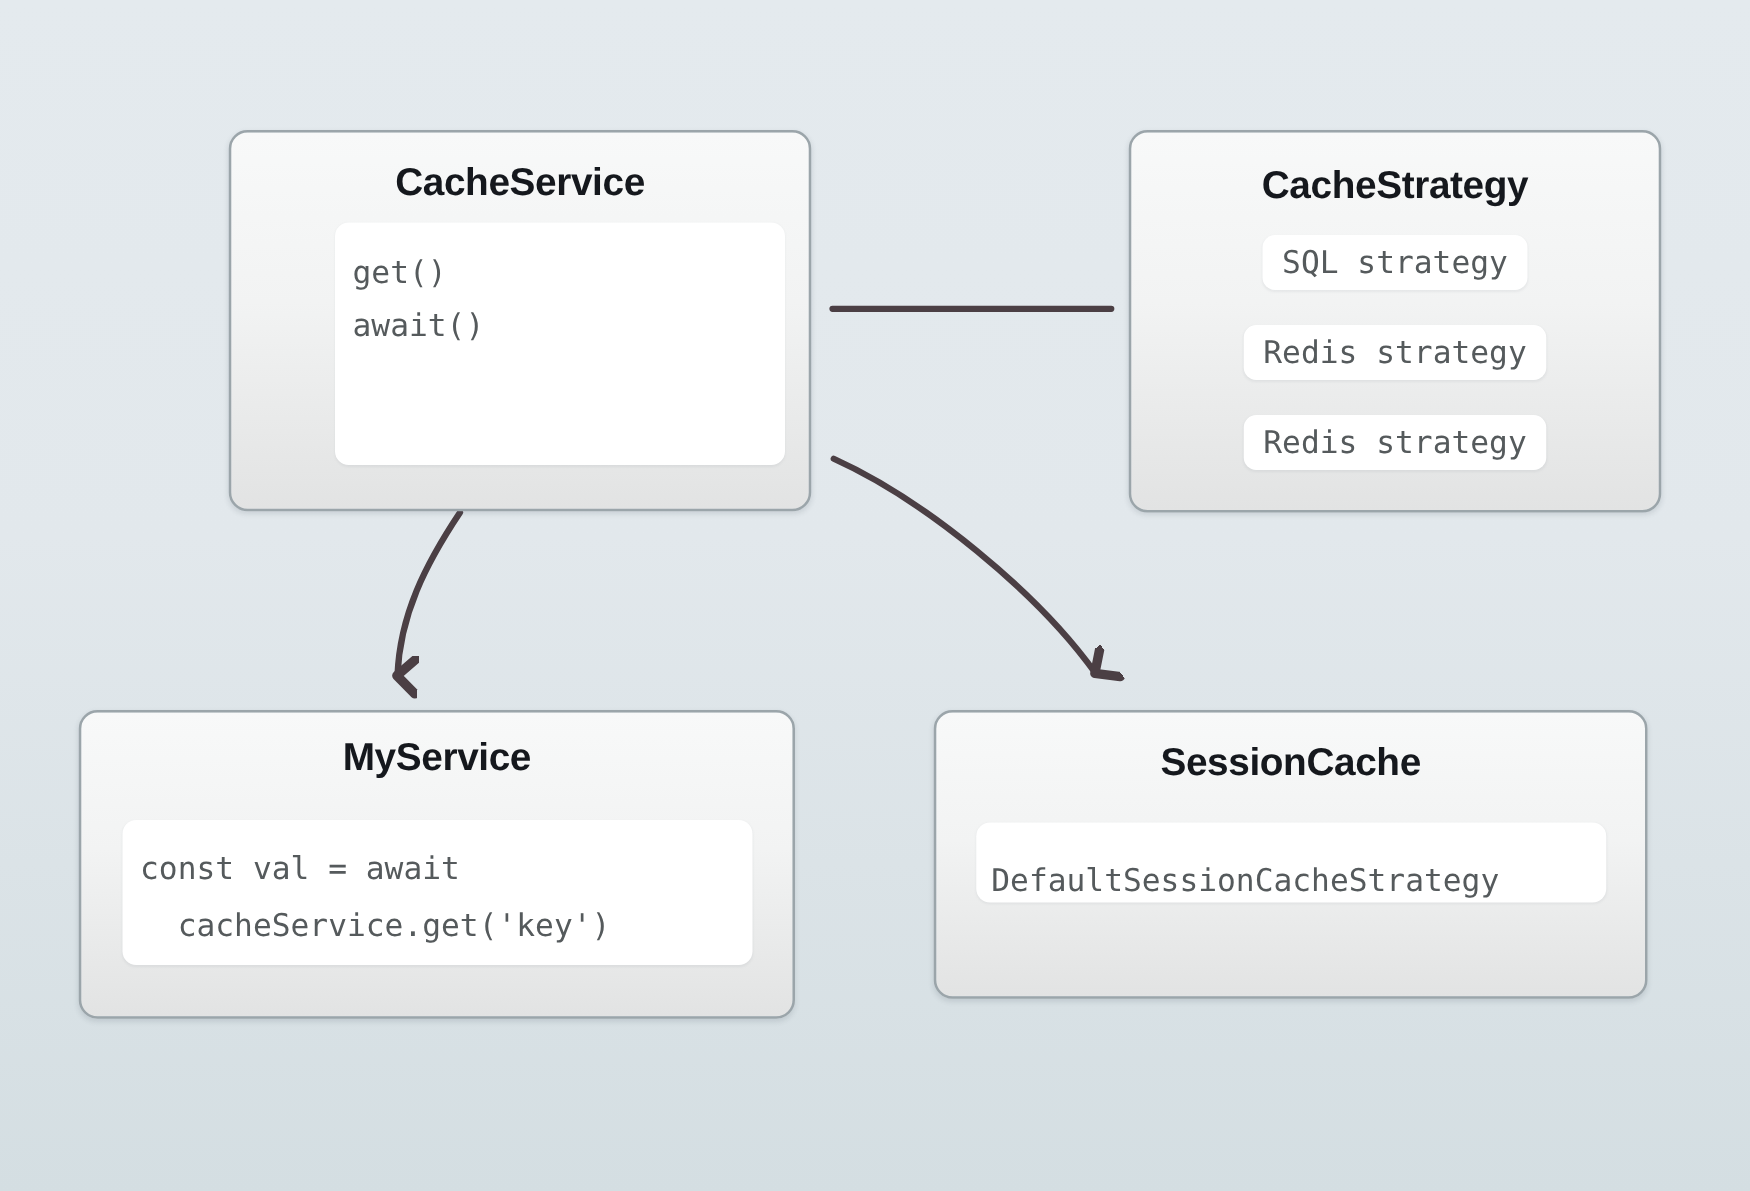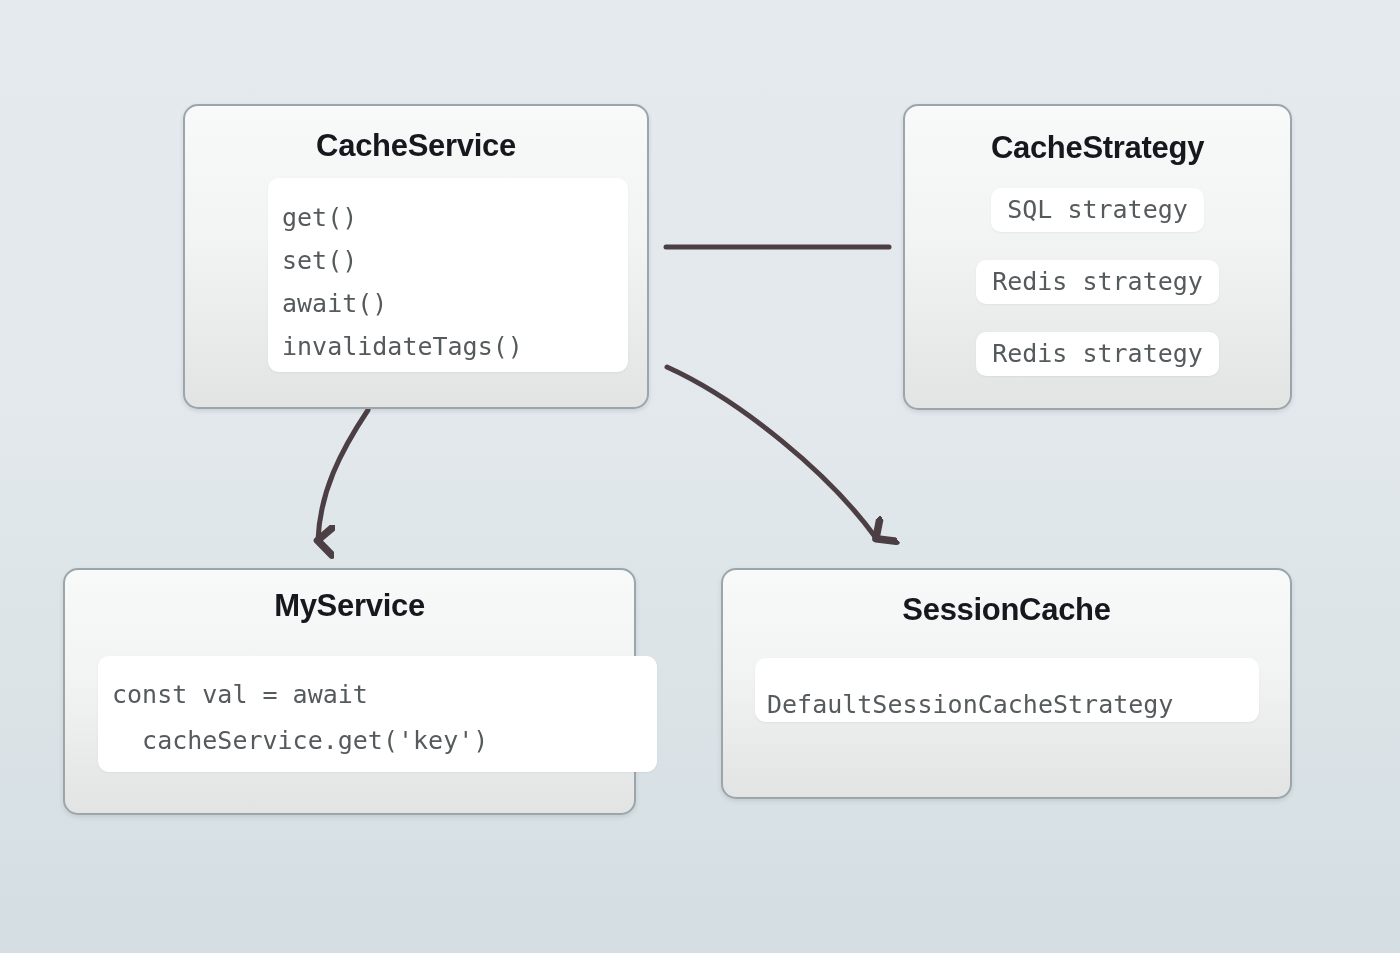--- a/index.html
+++ b/index.html
@@ -67,21 +67,21 @@
   }
   #cacheservice-methods .code-line {
     font-size: 25px;
     line-height: 43px;
   }
 
   
   #node-cachestrategy {
     left: 903px;
     top: 104px;
-    width: 389px;
+    width: 426px;
     height: 306px;
   }
   #node-cachestrategy .node-title {
     margin-top: 24px;
   }
   #strategy-list {
     position: absolute;
     left: 0;
     right: 0;
     top: 82px;
@@ -109,32 +109,32 @@
     width: 573px;
     height: 247px;
   }
   #node-myservice .node-title {
     margin-top: 18px;
   }
   #myservice-code {
     position: absolute;
     left: 33px;
     top: 86px;
-    width: 559px;
+    width: 504px;
     height: 116px;
     padding: 16px 18px 16px 14px;
   }
   #myservice-code .code-line {
     font-size: 25px;
     line-height: 46px;
   }
 
   
   #node-sessioncache {
-    left: 721px;
+    left: 747px;
     top: 568px;
     width: 571px;
     height: 231px;
   }
   #node-sessioncache .node-title {
     margin-top: 22px;
   }
   #sessioncache-code {
     position: absolute;
     left: 32px;
@@ -175,23 +175,21 @@
 
     <path d="M 368 410 C 340 452 320 492 318 540" fill="none" stroke="#4b3f44" stroke-width="5" stroke-linecap="round" marker-end="url(#arrowhead)"></path>
 
     <path d="M 667 367 C 740 400 830 474 876 538" fill="none" stroke="#4b3f44" stroke-width="5" stroke-linecap="round" marker-end="url(#arrowhead)"></path>
   </svg>
 
   <div class="node" id="node-cacheservice">
     <div class="node-title">CacheService</div>
     <div class="code-panel" id="cacheservice-methods">
       <div class="code-line">get()</div>
-      <div class="code-line">set()</div>
       <div class="code-line">await()</div>
-      <div class="code-line">invalidateTags()</div>
     </div>
   </div>
 
   <div class="node" id="node-cachestrategy">
     <div class="node-title">CacheStrategy</div>
     <div id="strategy-list">
       <div class="strategy-pill">SQL strategy</div>
       <div class="strategy-pill">Redis strategy</div>
       <div class="strategy-pill">Redis strategy</div>
     </div>

